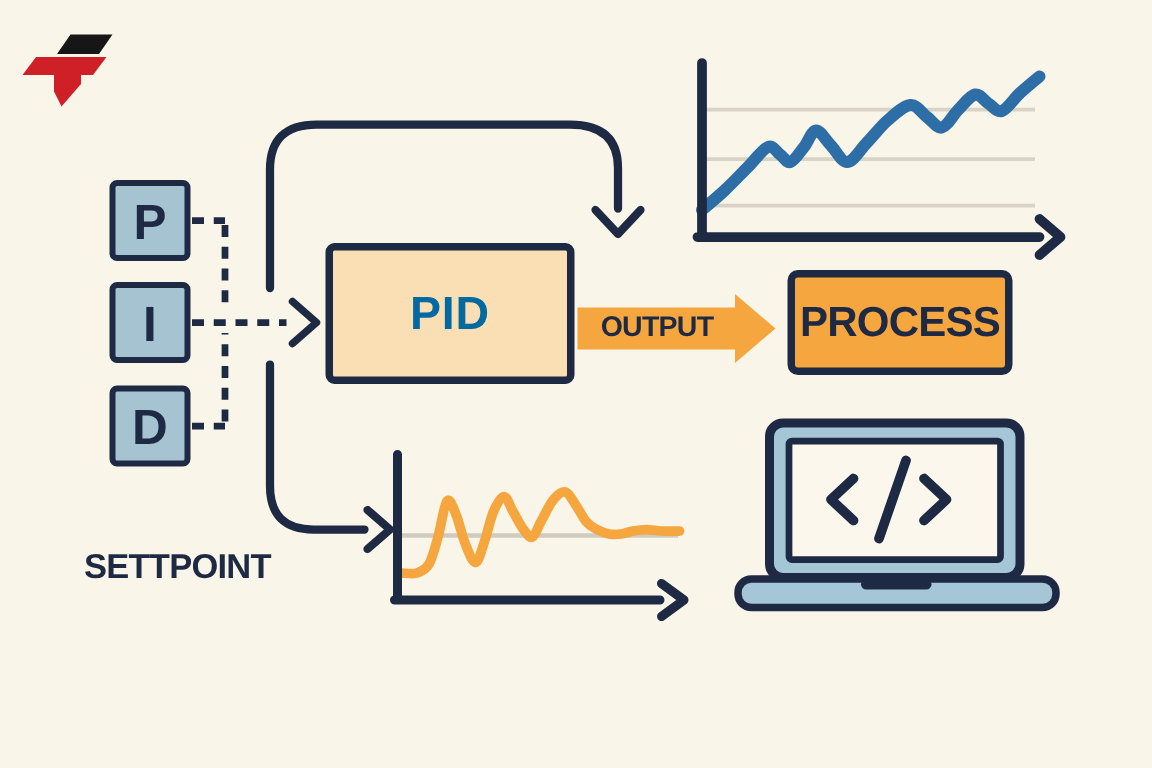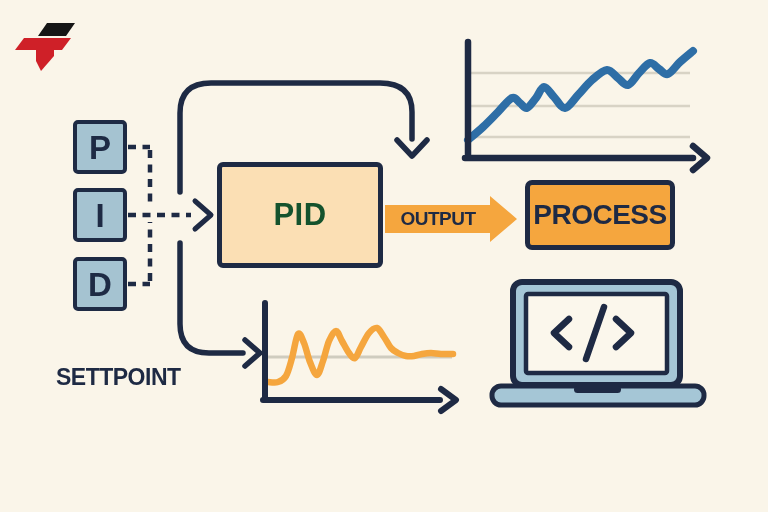--- a/index.html
+++ b/index.html
@@ -11,24 +11,24 @@
     font-family:"Liberation Sans", sans-serif;
   }
   .layer{position:absolute;left:0;top:0;}
   .abs{position:absolute;box-sizing:border-box;}
   .pid-letter-box{
     display:flex;align-items:center;justify-content:center;
     background:#a5c3d1;border:4px solid #1e2a44;border-radius:5px;
     color:#1e2a44;font-weight:bold;font-size:33px;line-height:1;
   }
   .controller-box{
-    left:217px;top:162px;width:166px;height:106px;
+    left:217px;top:162px;width:166px;height:94px;
     background:#fbdfb4;border:5px solid #1e2a44;border-radius:6px;
     display:flex;flex-direction:column;align-items:center;justify-content:center;
-    color:#14532d;font-weight:bold;
+    color:#0369a1;font-weight:bold;
   }
   .controller-line1{font-size:31px;line-height:1.1;letter-spacing:0.5px;}
   .controller-line2{font-size:23px;line-height:1.2;letter-spacing:-0.5px;}
   .process-box{
     left:525px;top:180px;width:150px;height:70px;
     background:#f5a63e;border:5px solid #1e2a44;border-radius:7px;
     display:flex;align-items:center;justify-content:center;
     color:#1e2a44;font-weight:bold;font-size:28px;letter-spacing:-0.5px;
   }
   .output-label{

